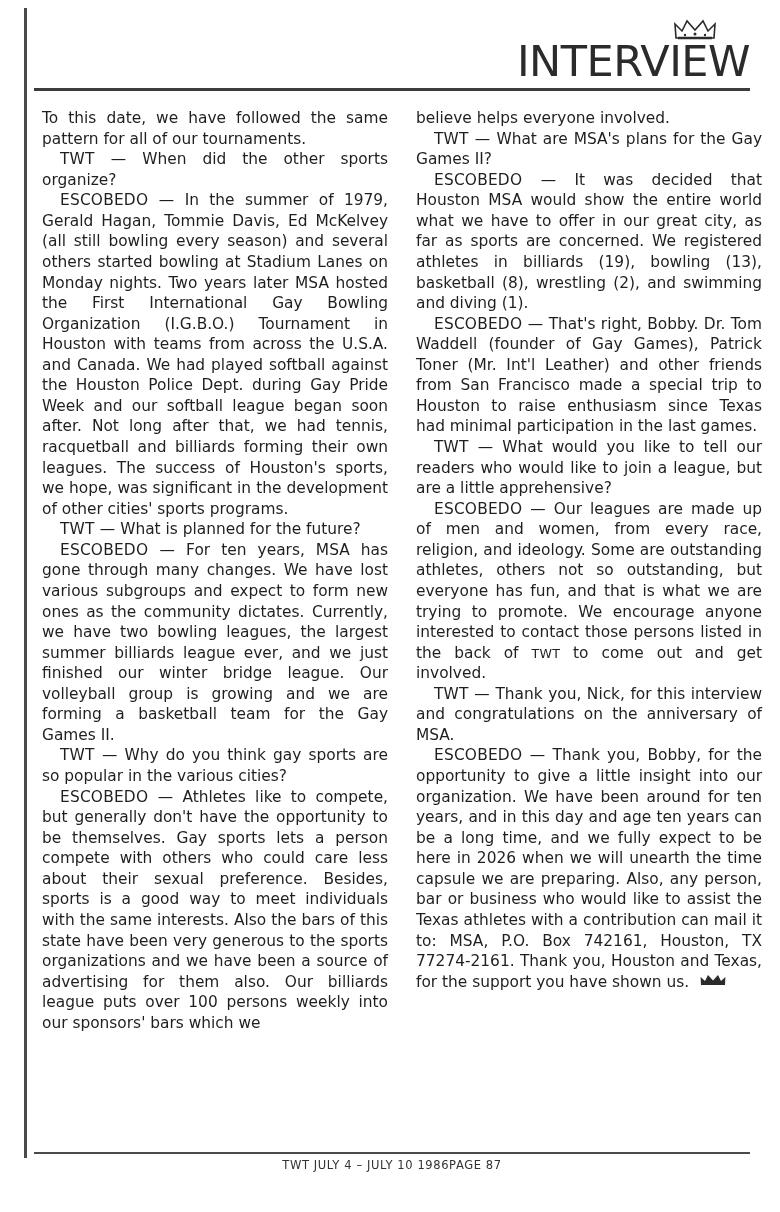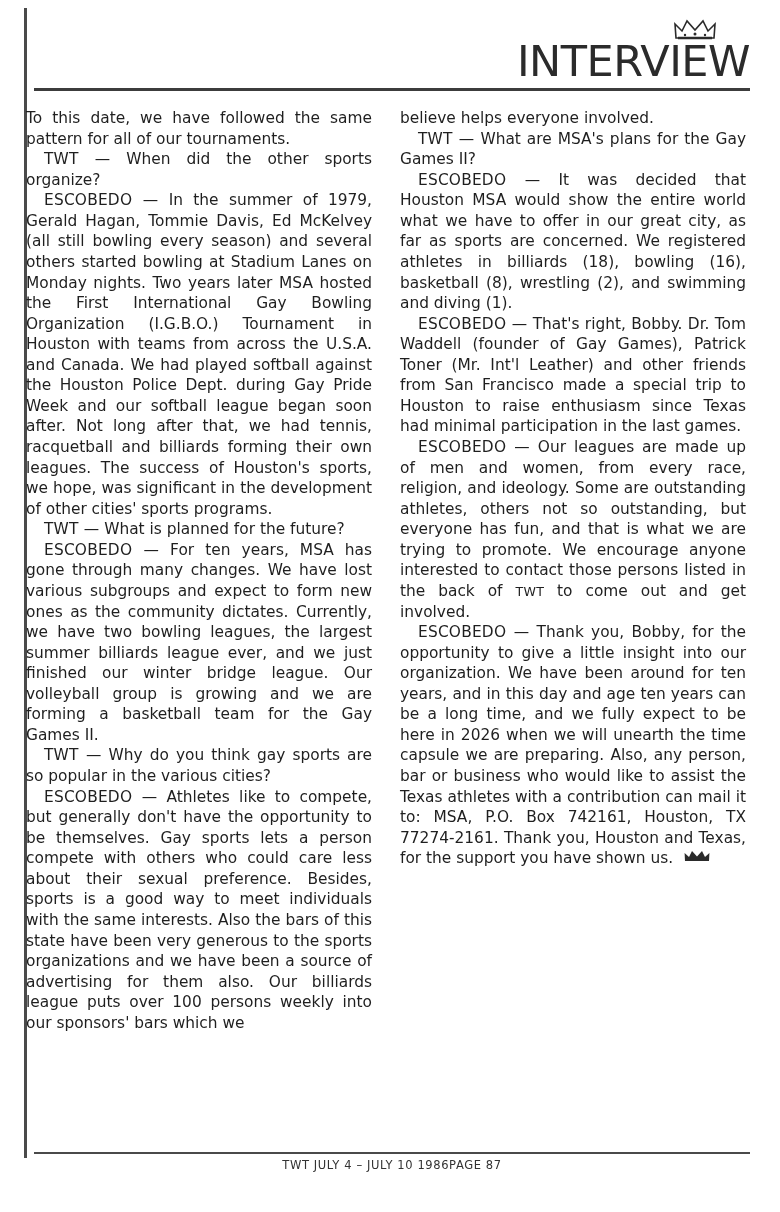--- a/index.html
+++ b/index.html
@@ -62,21 +62,21 @@
     left: 34px;
     top: 88px;
     width: 716px;
     height: 3px;
     background: #3c3c3c;
   }
 
   
   .columns {
     position: absolute;
-    left: 26px;
+    left: 42px;
     top: 108px;
     width: 720px;
     height: 1028px;
     display: flex;
     gap: 28px;
   }
   .col {
     width: 346px;
     font-size: 15.4px;
     line-height: 1.335;
@@ -157,23 +157,25 @@
         <p class="indent"><span class="spk">TWT —</span><span> When did the other sports organize?</span></p>
         <p class="indent"><span class="spk">ESCOBEDO —</span><span> In the summer of 1979, Gerald Hagan, Tommie Davis, Ed McKelvey (all still bowling every season) and several others started bowling at Stadium Lanes on Monday nights. Two years later MSA hosted the First International Gay Bowling Organization (I.G.B.O.) Tournament in Houston with teams from across the U.S.A. and Canada. We had played softball against the Houston Police Dept. during Gay Pride Week and our softball league began soon after. Not long after that, we had tennis, racquetball and billiards forming their own leagues. The success of Houston's sports, we hope, was significant in the development of other cities' sports programs.</span></p>
         <p class="indent"><span class="spk">TWT —</span><span> What is planned for the future?</span></p>
         <p class="indent"><span class="spk">ESCOBEDO —</span><span> For ten years, MSA has gone through many changes. We have lost various subgroups and expect to form new ones as the community dictates. Currently, we have two bowling leagues, the largest summer billiards league ever, and we just finished our winter bridge league. Our volleyball group is growing and we are forming a basketball team for the Gay Games II.</span></p>
         <p class="indent"><span class="spk">TWT —</span><span> Why do you think gay sports are so popular in the various cities?</span></p>
         <p class="indent"><span class="spk">ESCOBEDO —</span><span> Athletes like to compete, but generally don't have the opportunity to be themselves. Gay sports lets a person compete with others who could care less about their sexual preference. Besides, sports is a good way to meet individuals with the same interests. Also the bars of this state have been very generous to the sports organizations and we have been a source of advertising for them also. Our billiards league puts over 100 persons weekly into our sponsors' bars which we</span></p>
       </div>
     <div class="col" id="right-col">
         <p><span>believe helps everyone involved.</span></p>
         <p class="indent"><span class="spk">TWT —</span><span> What are MSA's plans for the Gay Games II?</span></p>
-        <p class="indent"><span class="spk">ESCOBEDO —</span><span> It was decided that Houston MSA would show the entire world what we have to offer in our great city, as far as sports are concerned. We registered athletes in billiards (18), bowling (16), basketball (8), wrestling (2), and swimming and diving (1).</span></p>
+        <p class="indent"><span class="spk">ESCOBEDO —</span><span> It was decided that Houston MSA would show the entire world what we have to offer in our great city, as far as sports are concerned. We registered athletes in billiards (19), bowling (13), basketball (8), wrestling (2), and swimming and diving (1).</span></p>
         <p class="indent"><span class="spk">ESCOBEDO —</span><span> That's right, Bobby. Dr. Tom Waddell (founder of Gay Games), Patrick Toner (Mr. Int'l Leather) and other friends from San Francisco made a special trip to Houston to raise enthusiasm since Texas had minimal participation in the last games.</span></p>
+        <p class="indent"><span class="spk">TWT —</span><span> What would you like to tell our readers who would like to join a league, but are a little apprehensive?</span></p>
         <p class="indent"><span class="spk">ESCOBEDO —</span><span> Our leagues are made up of men and women, from every race, religion, and ideology. Some are outstanding athletes, others not so outstanding, but everyone has fun, and that is what we are trying to promote. We encourage anyone interested to contact those persons listed in the back of <span class="smallcap">TWT</span> to come out and get involved.</span></p>
+        <p class="indent"><span class="spk">TWT —</span><span> Thank you, Nick, for this interview and congratulations on the anniversary of MSA.</span></p>
         <p class="indent"><span class="spk">ESCOBEDO —</span><span> Thank you, Bobby, for the opportunity to give a little insight into our organization. We have been around for ten years, and in this day and age ten years can be a long time, and we fully expect to be here in 2026 when we will unearth the time capsule we are preparing. Also, any person, bar or business who would like to assist the Texas athletes with a contribution can mail it to: MSA, P.O. Box 742161, Houston, TX 77274-2161. Thank you, Houston and Texas, for the support you have shown us.</span> <span class="crown-end"><svg width="26" height="13" viewBox="0 0 26 13">
               <path d="M1 11 L0.6 3 L5 7 L8 1 L13 6.5 L18 1 L21 7 L25.4 3 L25 11 Z" fill="#2b2b2b"></path>
             </svg></span></p>
       </div>
   </div>
 
   <div class="footer-rule"></div>
   <div class="footer">
     <div>TWT JULY 4 – JULY 10 1986</div>
     <div>PAGE 87</div>

